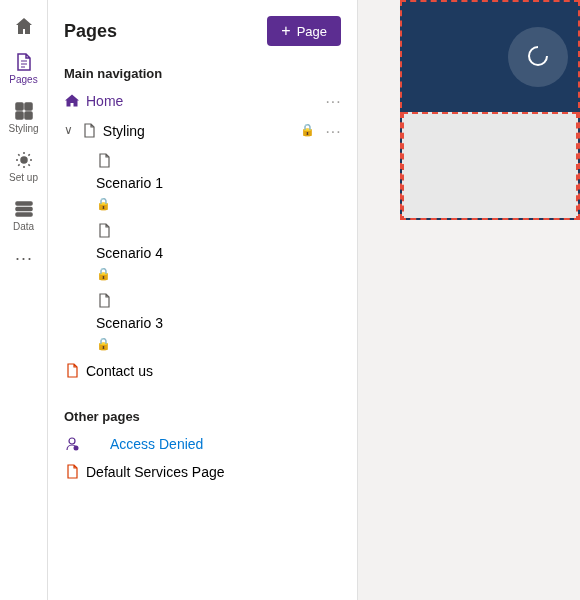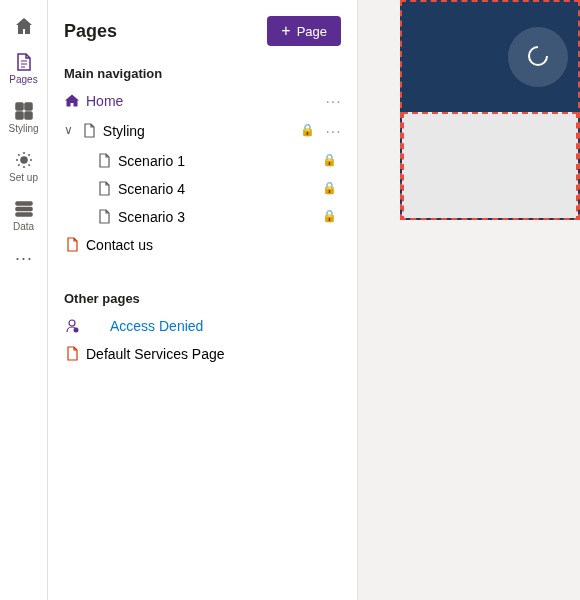--- a/index.html
+++ b/index.html
@@ -150,20 +150,21 @@
     }
 
     .nav-item .expand-icon {
       color: #605e5c;
       font-size: 12px;
       margin-right: 2px;
     }
 
     .sub-item {
       padding-left: 48px;
+      flex-direction: column;
     }
 
     
     .canvas-area {
       flex: 1;
       background: #f3f2f1;
       position: relative;
       overflow: hidden;
     }
 
@@ -314,21 +315,21 @@
       <span class="lock-icon">🔒</span>
     </div>
 
     <div class="nav-item">
       <svg class="page-icon page-svg-orange" viewBox="0 0 16 16">
           <path d="M4 1h6l3 3v10H4V1zm6 0v3h3" fill="none" stroke="#d83b01" stroke-width="1.2"></path>
         </svg>
       <span class="page-name">Contact us</span>
     </div>
 
-    <div class="section-label" style="margin-top:24px;">Other pages</div>
+    <div class="section-label" style="margin-top:16px;">Other pages</div>
 
     <div class="nav-item">
       <svg class="page-icon" viewBox="0 0 16 16">
         <circle cx="8" cy="5" r="3" fill="none" stroke="#5c2d91" stroke-width="1.2"></circle>
         <path d="M3 14c0-2.8 2.2-5 5-5s5 2.2 5 5" fill="none" stroke="#5c2d91" stroke-width="1.2"></path>
         <circle cx="12" cy="12" r="2.5" fill="#5c2d91"></circle>
       </svg>
       <span class="page-name" style="color:#0078d4;margin-left:24px;">Access Denied</span>
     </div>
 

